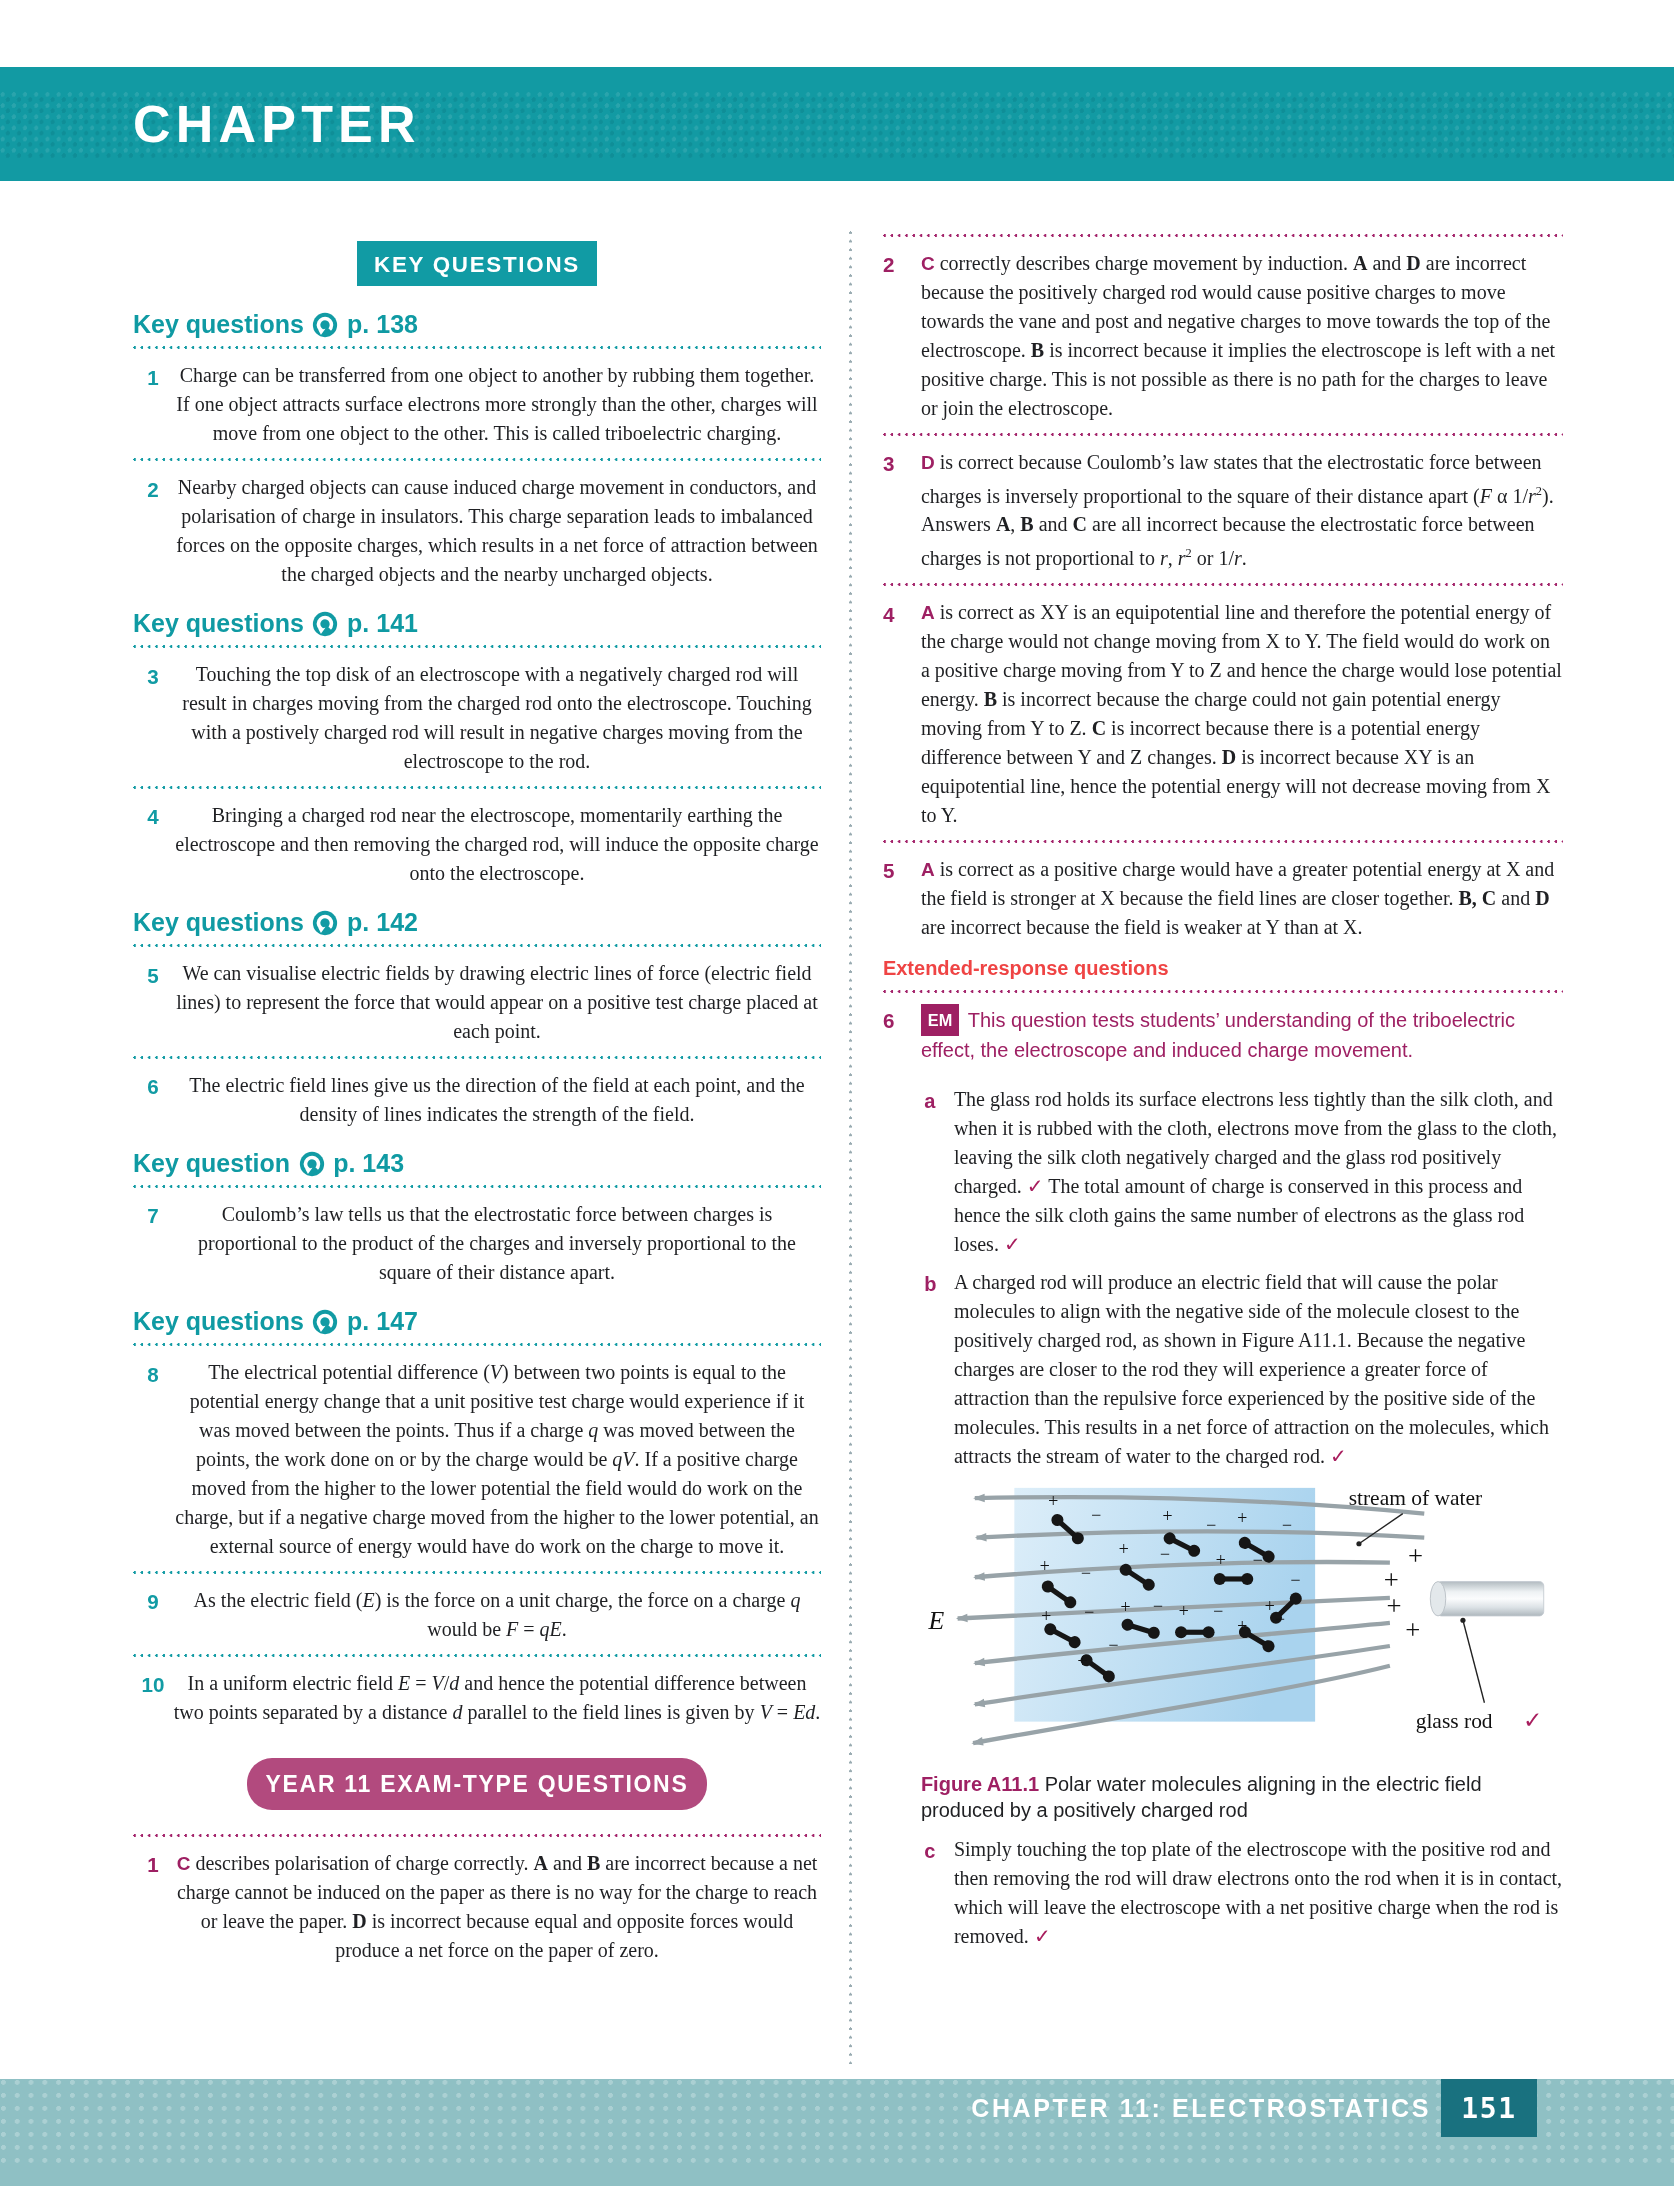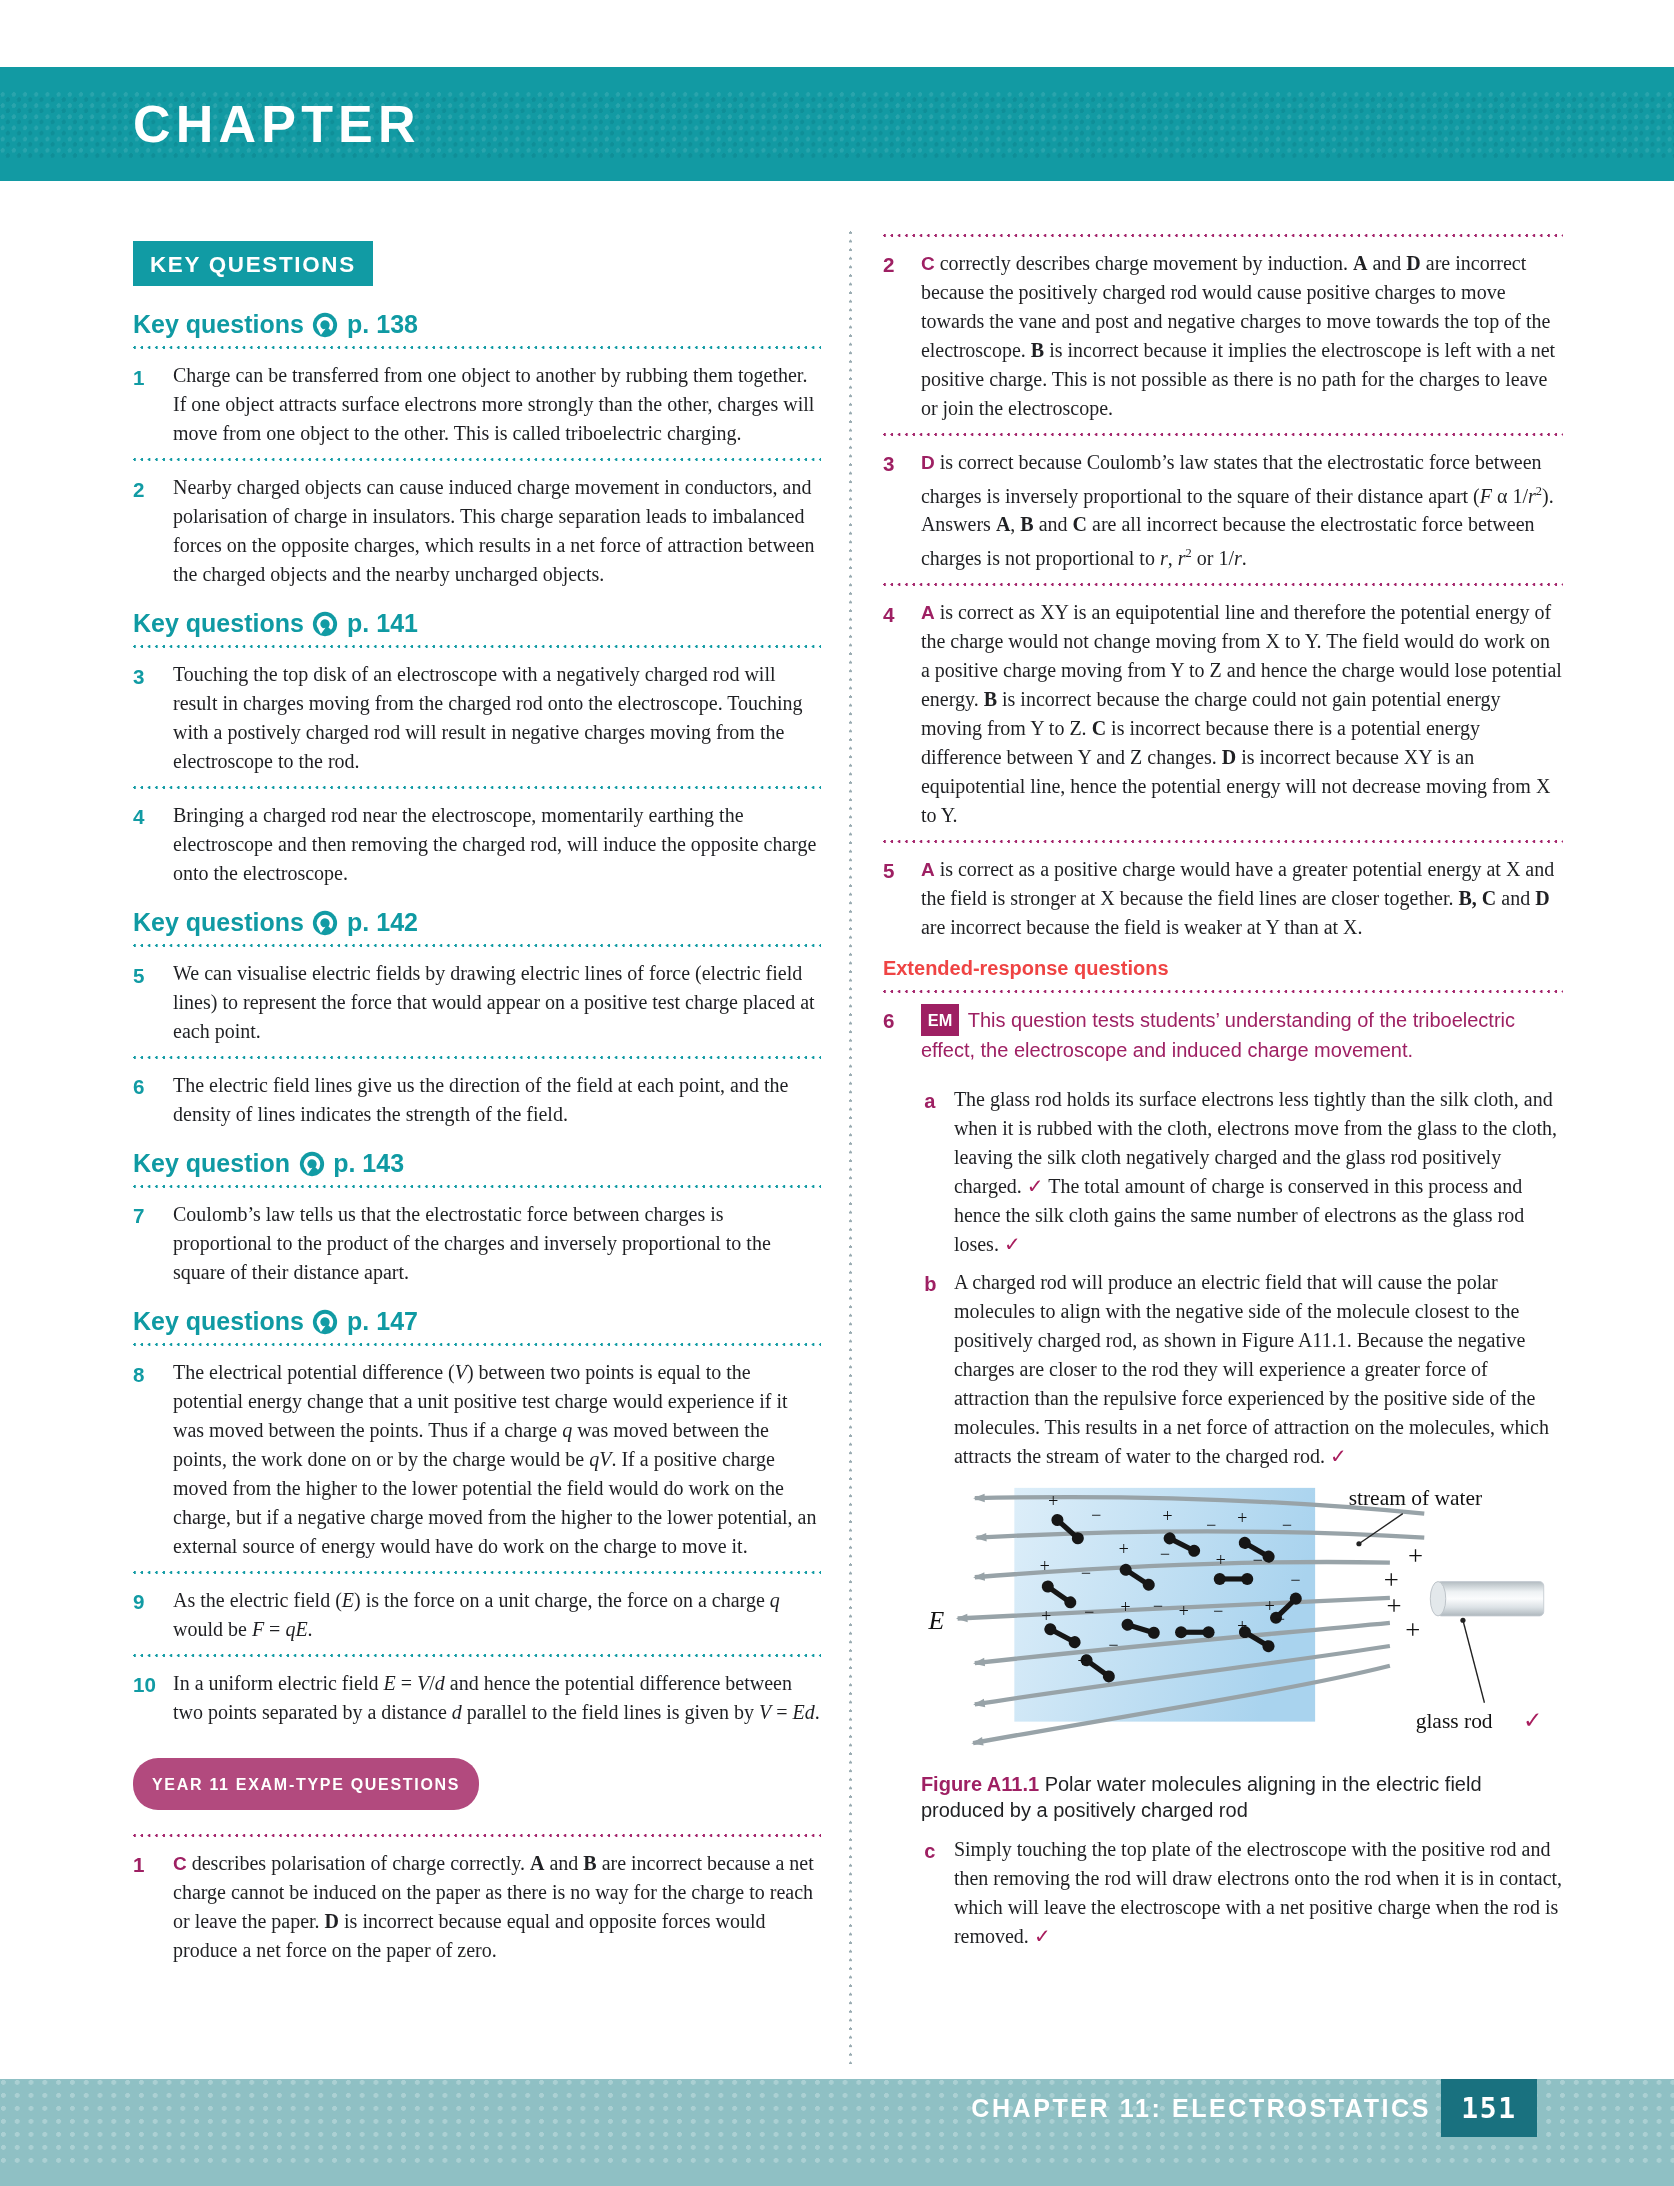--- a/index.html
+++ b/index.html
@@ -11,21 +11,21 @@
   .top-banner .halftone{position:absolute;left:0;right:0;top:24px;bottom:22.4px;
      background-image:radial-gradient(circle at 2.6px 3.4px, rgba(255,255,255,0.10) 2.1px, transparent 2.2px),
                       radial-gradient(circle at 2.6px 3.4px, rgba(0,70,80,0.14) 2.1px, transparent 2.2px);
      background-size:11.2px 11.2px,11.2px 11.2px;background-position:0 0,5.2px 5.2px;}
   .top-banner h1{position:absolute;left:133px;top:50%;transform:translateY(-50%);margin:0;
      color:#fff;font-family:"Liberation Sans",sans-serif;font-weight:bold;font-size:52px;letter-spacing:5.2px;}
 
   
   .content{position:absolute;top:181px;left:0;right:0;bottom:107px;display:flex;
            padding:0 111px 0 133px;box-sizing:border-box;overflow:hidden;}
-  .col-left{width:688px;padding-top:60px;box-sizing:border-box;}
+  .col-left{width:688px;padding-top:60px;box-sizing:border-box;text-align:center;}
   .vdiv{width:3.4px;margin:50px 31px 15.5px 27.5px;background-image:radial-gradient(circle at 1.7px 1.7px,#9aacb2 1.4px,transparent 1.5px);
         background-size:3.4px 8.6px;background-repeat:repeat-y;}
   .col-right{flex:1;padding-top:48px;min-width:0;}
 
   .body-t{font-size:20px;line-height:29px;}
 
   
   .kq-box{display:inline-block;background:#119ba4;color:#fff;font-family:"Liberation Sans",sans-serif;
           font-weight:bold;font-size:22.4px;letter-spacing:1.7px;padding:8.6px 17px 7.7px;margin:0 0 19px;}
   .teal-h{color:#0f9aa3;font-family:"Liberation Sans",sans-serif;font-size:25px;font-weight:bold;
@@ -40,21 +40,21 @@
 
   .item{display:flex;margin-bottom:9.5px;}
   .inum{flex:0 0 40px;font-family:"Liberation Sans",sans-serif;font-weight:bold;font-size:20.6px;padding-top:1.7px;}
   .inum.t{color:#119ba4;}
   .inum.m{color:#9e2063;}
   .col-right .inum{flex:0 0 38px;}
   .itext{flex:1;min-width:0;}
 
   
   .exam-banner{display:inline-block;background:#b24a7e;color:#fff;font-family:"Liberation Sans",sans-serif;
-               font-weight:bold;font-size:16px;letter-spacing:1.7px;padding:11.2px 19px;margin:22.4px 0 19px;border-radius:25px;}
+               font-weight:bold;font-size:23px;letter-spacing:1.7px;padding:11.2px 19px;margin:22.4px 0 19px;border-radius:25px;}
   .mag-h{color:#ef4444;font-family:Liberation Sans, sans-serif;font-size:20px;font-weight:bold;margin:12px 0 6.9px;}
 
   .q6-intro{color:#9e2063;font-family:"Liberation Sans",sans-serif;font-size:20px;line-height:28px;margin-bottom:21px;}
   .em-badge{display:inline-block;background:#9e2063;color:#fff;font-weight:bold;font-size:16.3px;
             padding:1.7px 6.9px 2.6px;margin-right:8.6px;vertical-align:1.7px;font-family:"Liberation Sans",sans-serif;}
 
   .part{display:flex;margin:5.2px 0 8.6px;}
   .plabel{flex:0 0 33px;padding-left:3.4px;box-sizing:border-box;color:#9e2063;
           font-family:"Liberation Sans",sans-serif;font-weight:bold;font-size:20px;padding-top:1.7px;}
   .ptext{flex:1;min-width:0;}

